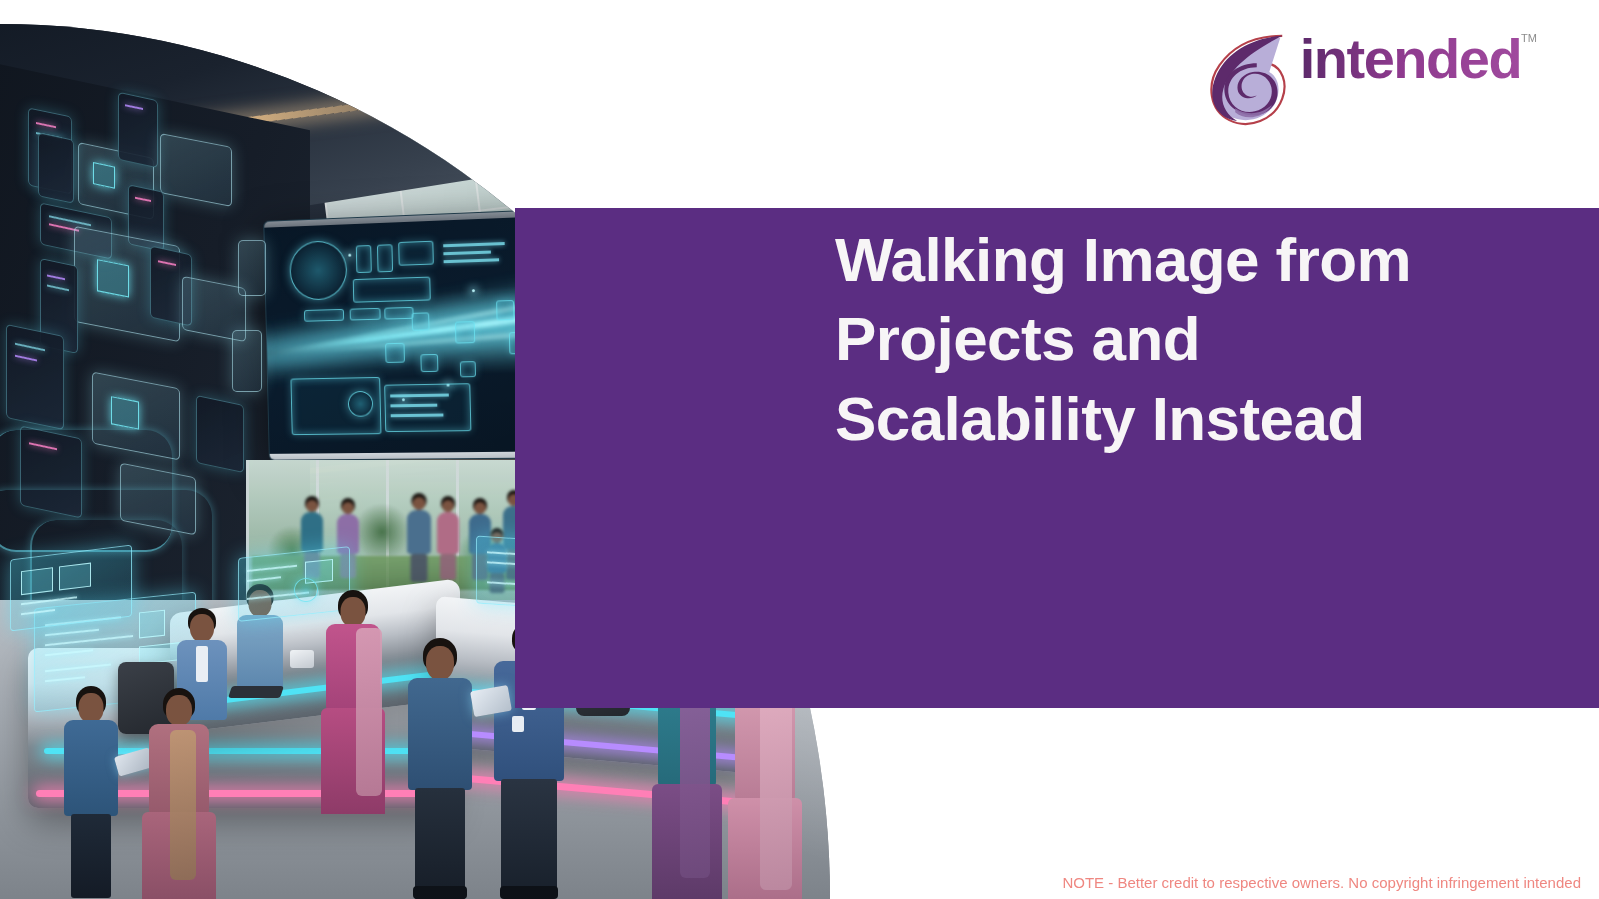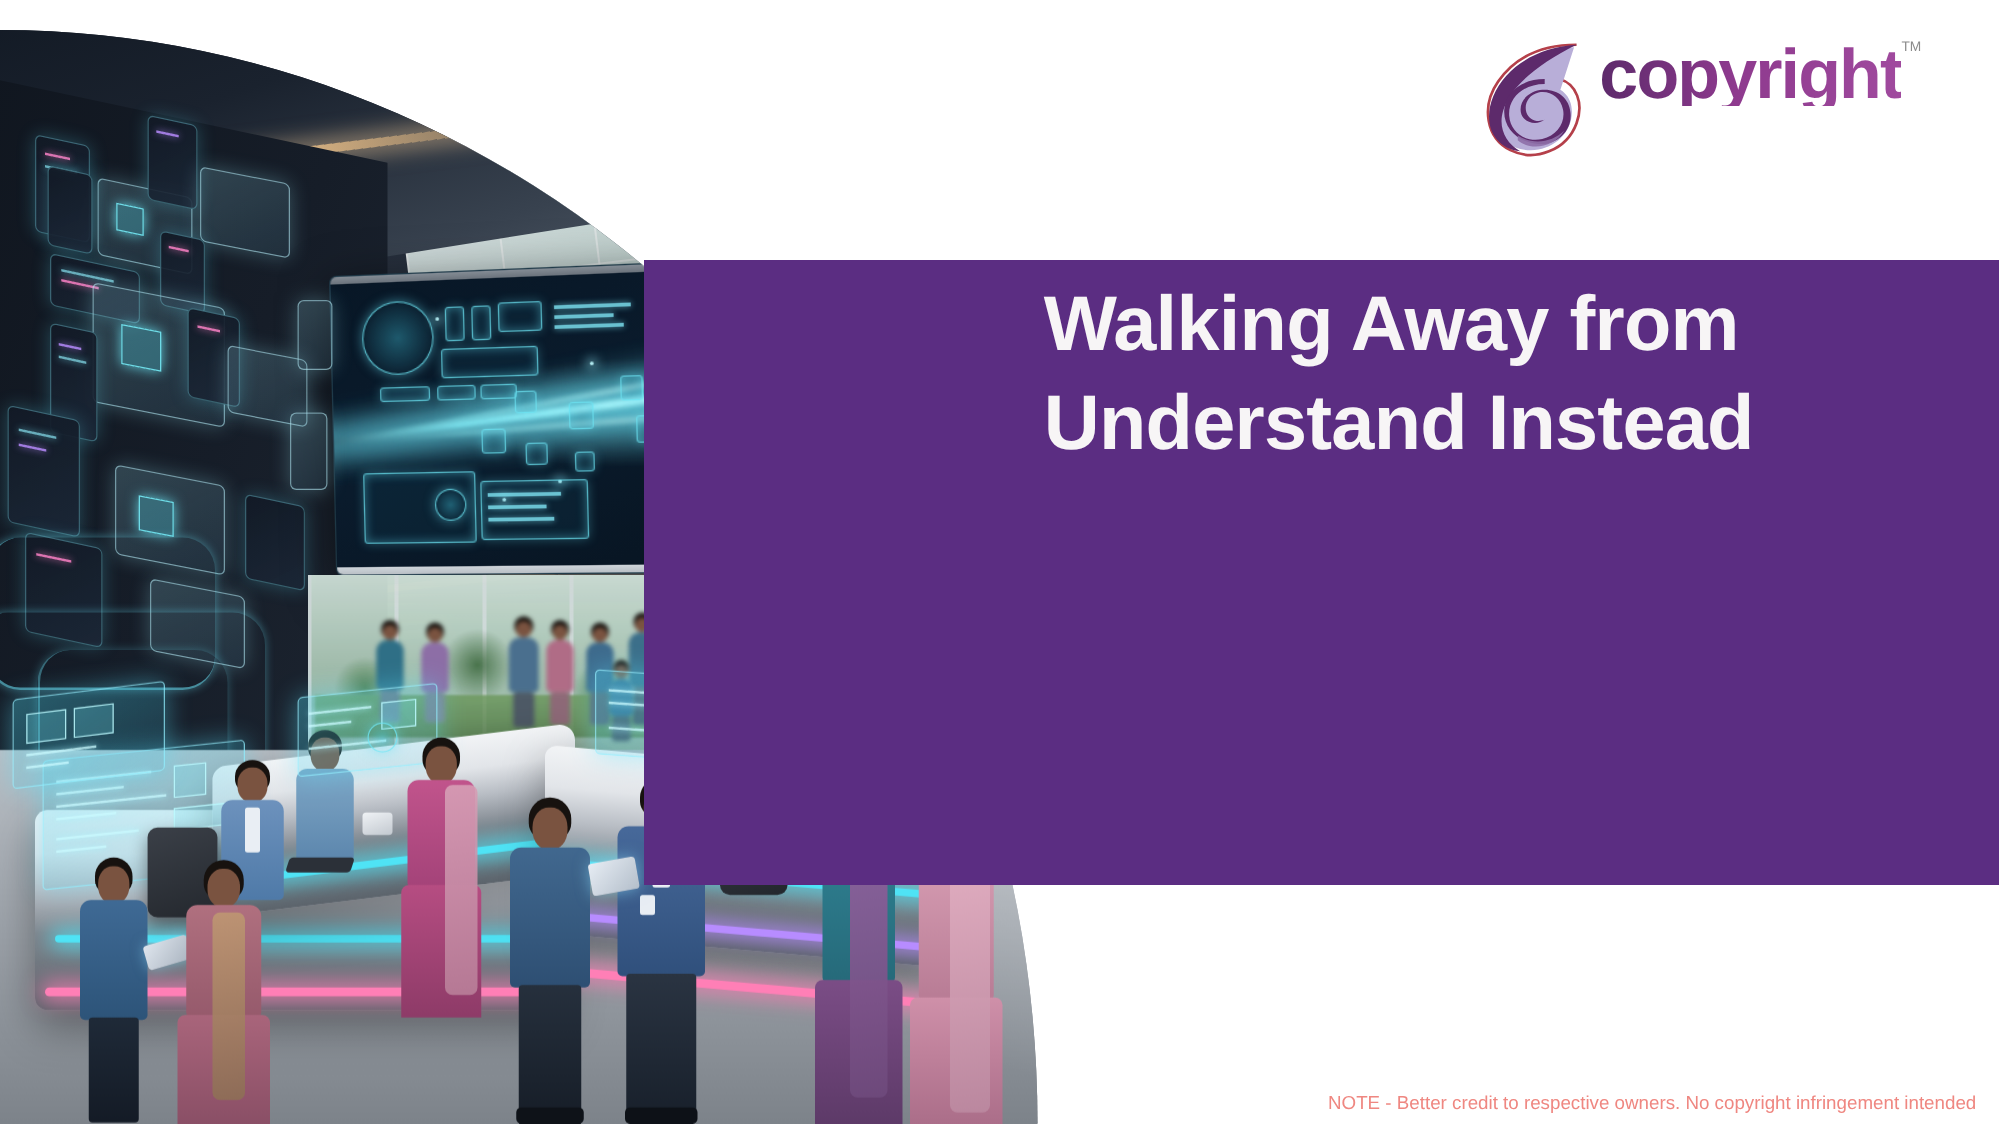--- a/index.html
+++ b/index.html
@@ -733,22 +733,23 @@
       </div>
 
       <div style="position:absolute;left:290px;top:650px;width:24px;height:18px;background:linear-gradient(160deg,#f0f3f6,#c3c9d0);border-radius:3px;"></div>
       <div style="position:absolute;left:230px;top:686px;width:52px;height:12px;background:#2b3views;background:#2b3038;border-radius:3px;transform:skewX(-18deg);"></div>
       <div style="position:absolute;left:540px;top:650px;width:28px;height:16px;background:linear-gradient(160deg,#eef1f5,#c0c6cd);border-radius:3px;"></div>
     </div>
   </div>
 
   <div class="title-band">
     <div class="title-text">
-      <div>Walking Away from</div>
-      <div>Understand Instead</div>
+      <div>Walking Image from</div>
+      <div>Projects and</div>
+      <div>Scalability Instead</div>
     </div>
   </div>
 
   <div class="logo">
     <div class="logo-mark">
       <svg viewBox="0 0 100 102" width="98" height="100" aria-hidden="true">
 
         <path d="M88 10 C60 10 38 20 24 40 C10 60 14 86 34 96 C54 106 80 96 88 74 C94 58 88 42 74 38" fill="none" stroke="#b5404a" stroke-width="2.2"></path>
 
         <path d="M86 12 C58 14 34 28 24 50 C15 70 22 90 42 95 C62 100 82 87 84 68 C86 52 74 42 60 44
@@ -760,21 +761,21 @@
         <path d="M62 42 C44 42 32 54 33 68 C34 82 47 90 60 87 C72 84 79 74 77 63
                  C75 53 66 47 57 49 C49 51 45 58 47 65 C49 71 56 74 62 71
                  C56 76 46 74 43 67 C40 58 47 49 58 47 C71 45 82 53 83 65
                  C85 80 72 92 57 91 C40 90 28 78 29 63 C30 48 44 38 62 38 Z" fill="#5d2a6b"></path>
 
         <path d="M40 84 C52 92 68 90 78 80 C70 94 50 97 40 88 Z" fill="#8e6fa8" opacity="0.9"></path>
       </svg>
     </div>
     <div class="logo-text-wrap">
       <div style="display:flex;align-items:flex-start;">
-        <div class="logo-word">copyright</div>
+        <div class="logo-word">intended</div>
         <span class="tm">TM</span>
       </div>
     </div>
   </div>
 
   <div class="footer-note">NOTE - Better credit to respective owners. No copyright infringement intended</div>
 
 </div>
 
 </body></html>

